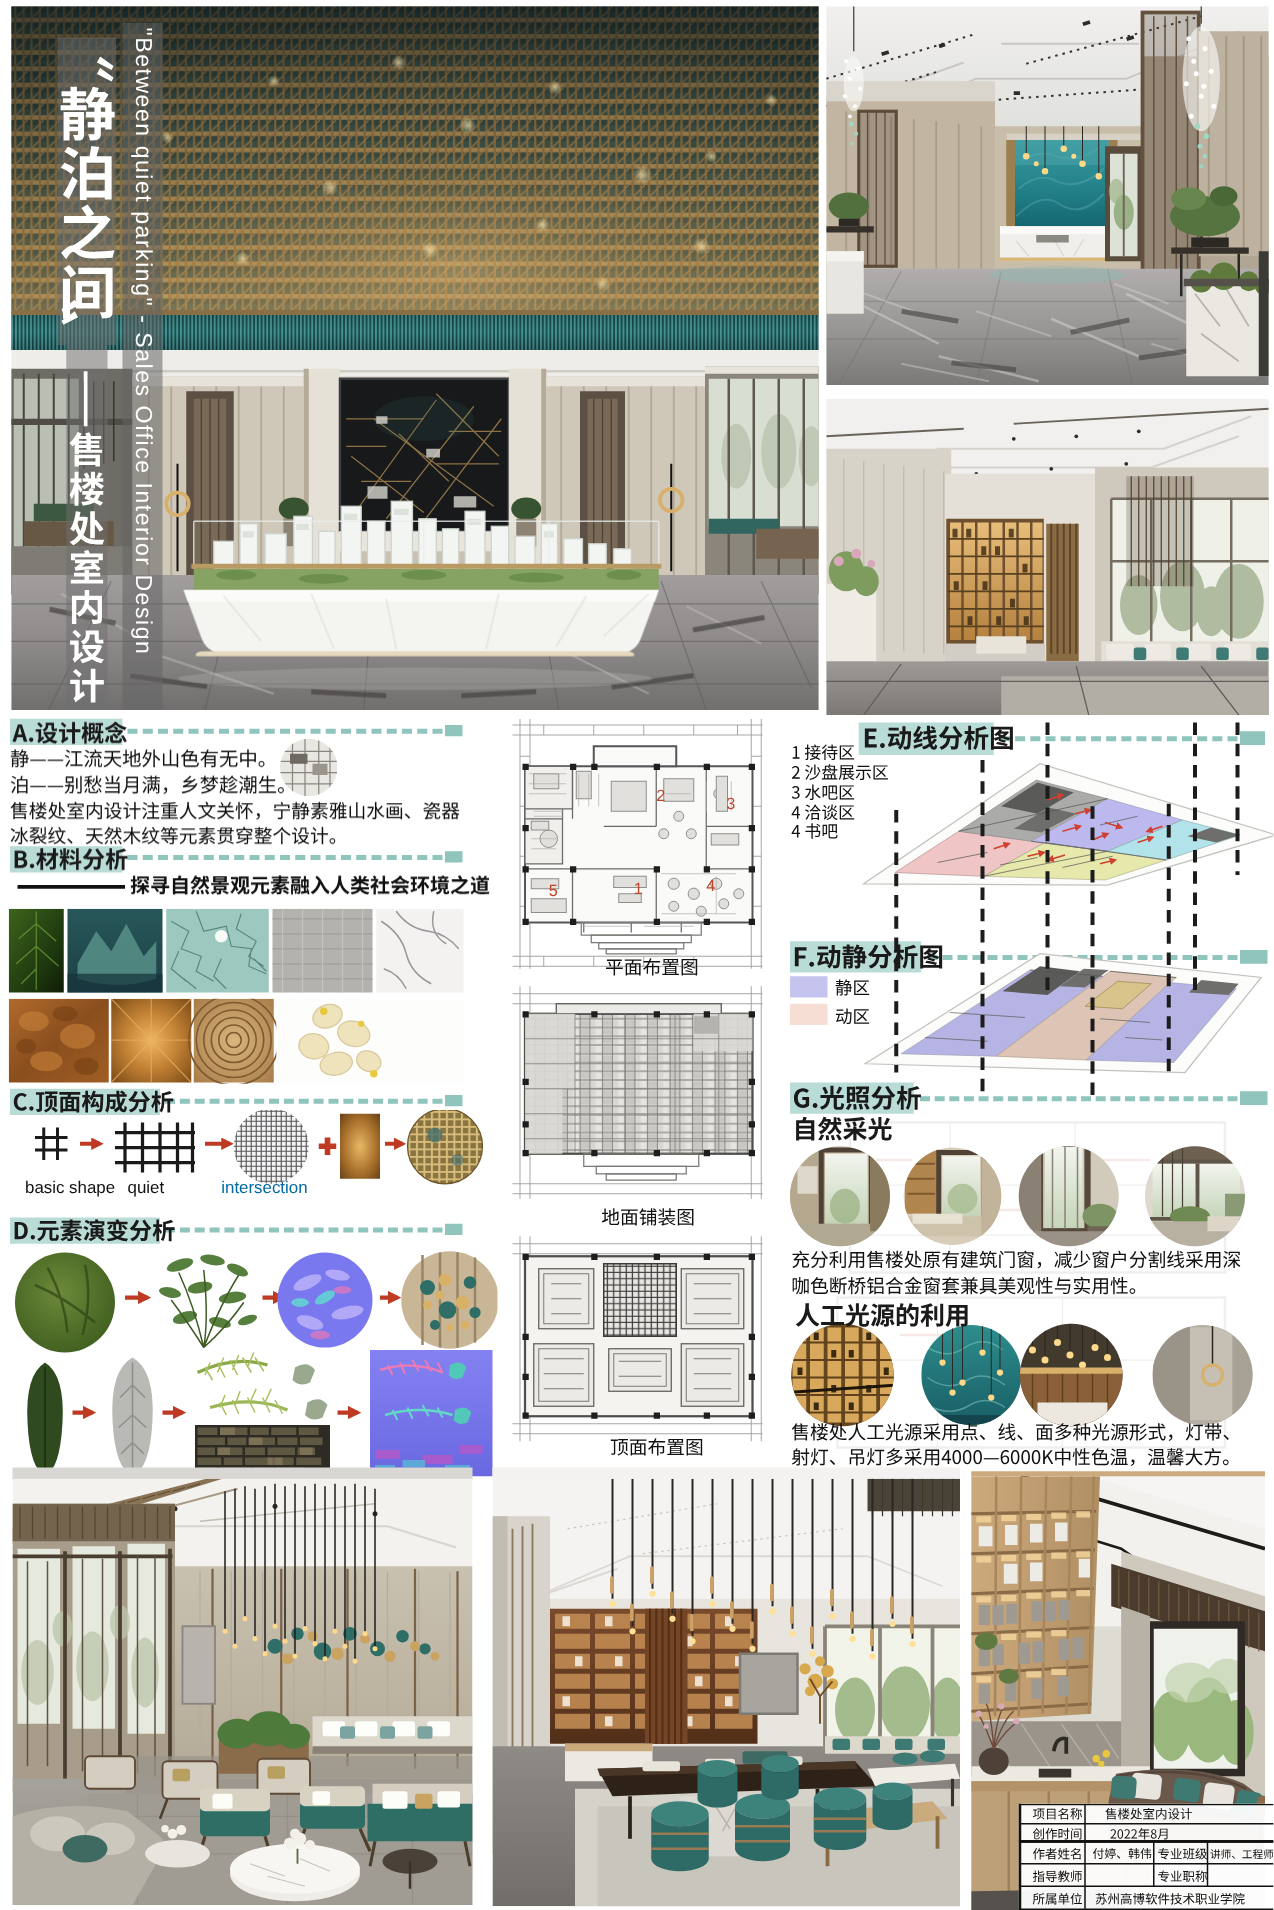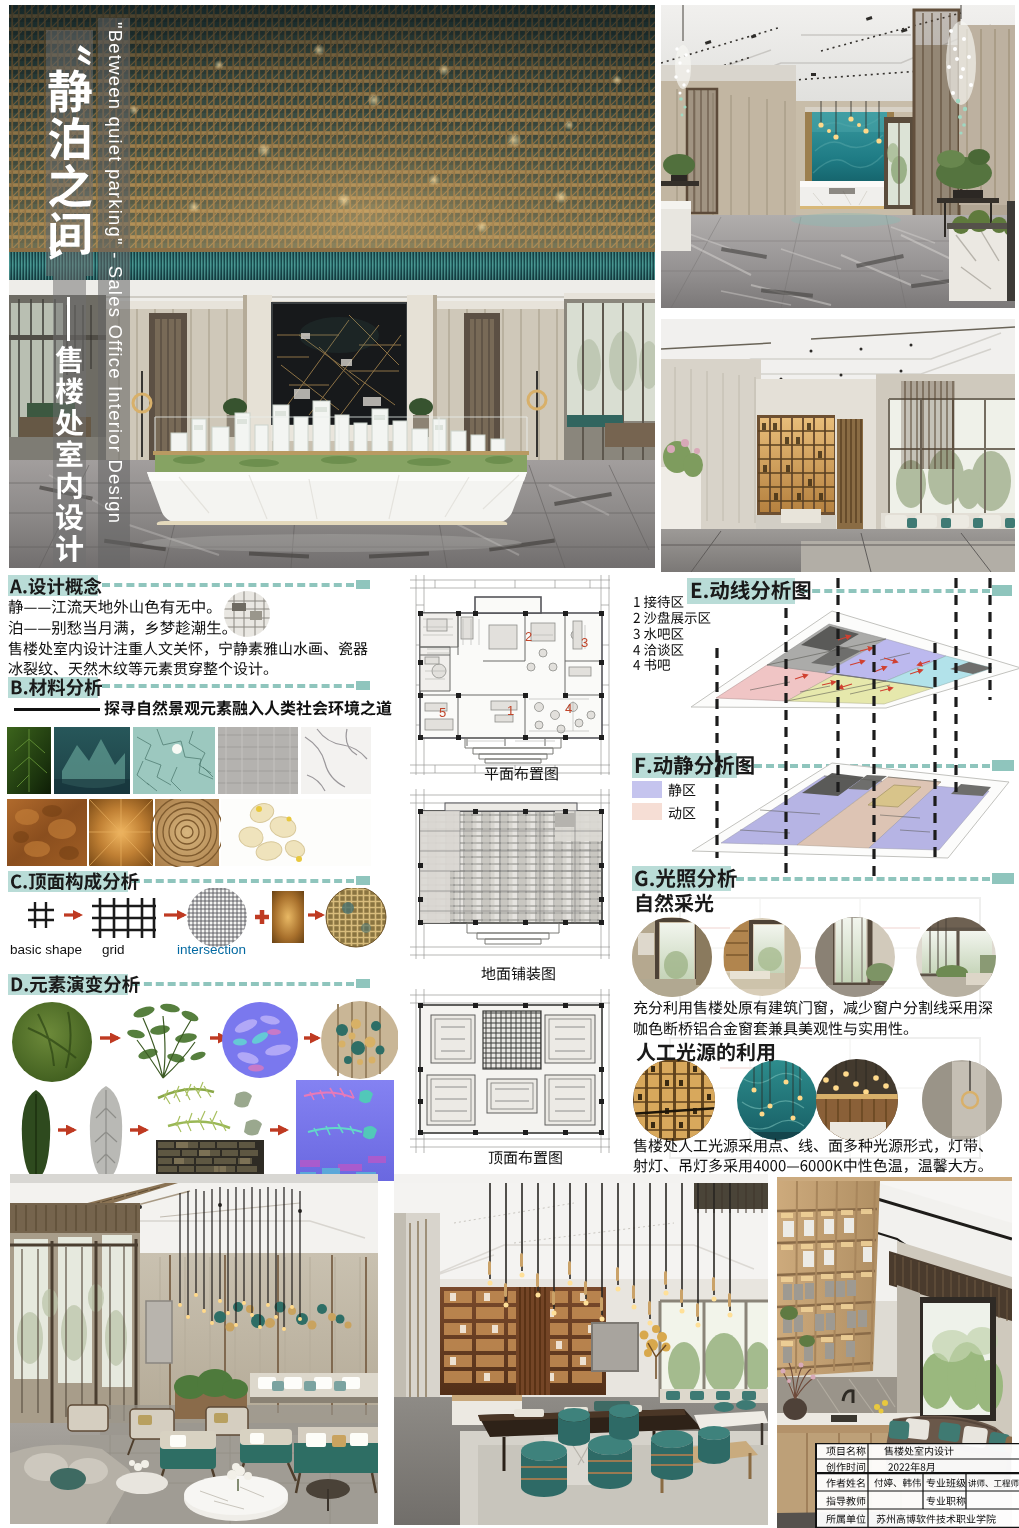--- a/index.html
+++ b/index.html
@@ -720,22 +720,22 @@
 
 <rect x="264" y="3" width="32" height="52" fill="url(#bronzer)"></rect>
 
 <path d="M300,27 h14" stroke="#bf3a22" stroke-width="3.2" marker-end="url(#ah)"></path>
 
 <circle cx="348" cy="29" r="30" fill="url(#ggrid)"></circle>
 <circle cx="348" cy="29" r="30" fill="none" stroke="#6e5428" stroke-width="1"></circle>
 <circle cx="340" cy="20" r="6" fill="#48706e" opacity=".8"></circle>
 <circle cx="358" cy="40" r="5" fill="#48706e" opacity=".6"></circle>
 </svg>
-<div class="abs" style="left:10px;top:942px;font-size:13.5px;color:#111">basic shape</div>
-<div class="abs" style="left:102px;top:942px;font-size:13.5px;color:#111">grid</div>
+<div class="abs" style="left:20px;top:942px;font-size:13.5px;color:#111">basic shape</div>
+<div class="abs" style="left:102px;top:942px;font-size:13.5px;color:#111">quiet</div>
 <div class="abs" style="left:177px;top:942px;font-size:13.5px;color:#0369a1">intersection</div>
 
 <div class="hd" style="left:8px;top:974px;width:120px;height:21px"></div>
 <div class="dash" style="left:132px;top:982px;width:222px"></div>
 <div class="sq" style="left:356px;top:979px;width:14px;height:9px"></div>
 
 <svg class="abs" style="left:8px;top:998px" width="390" height="185" viewBox="0 0 390 185">
 <defs>
 <radialGradient id="leafc" cx=".45" cy=".4" r=".7">
           <stop offset="0" stop-color="#6d8a3a"></stop>

